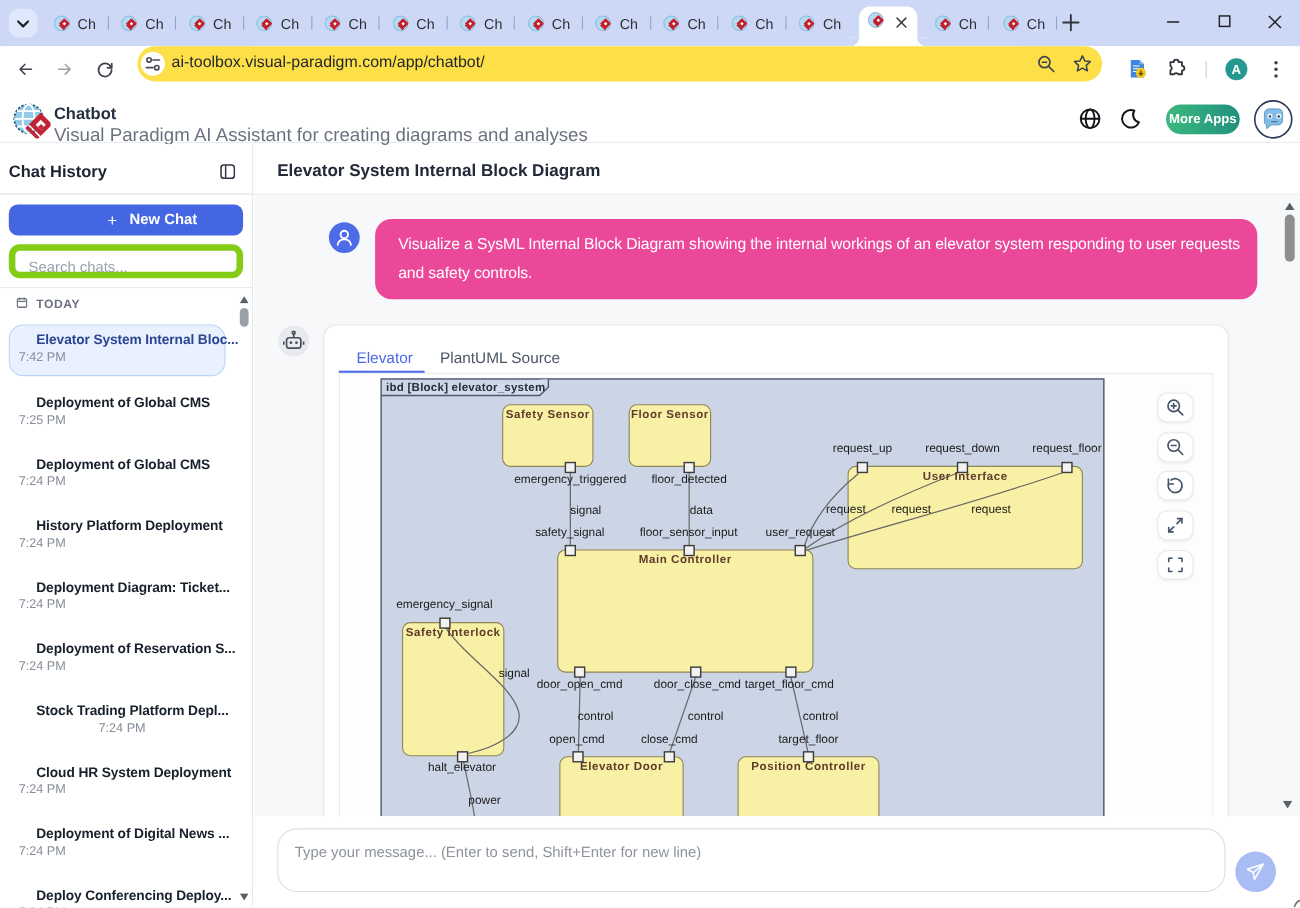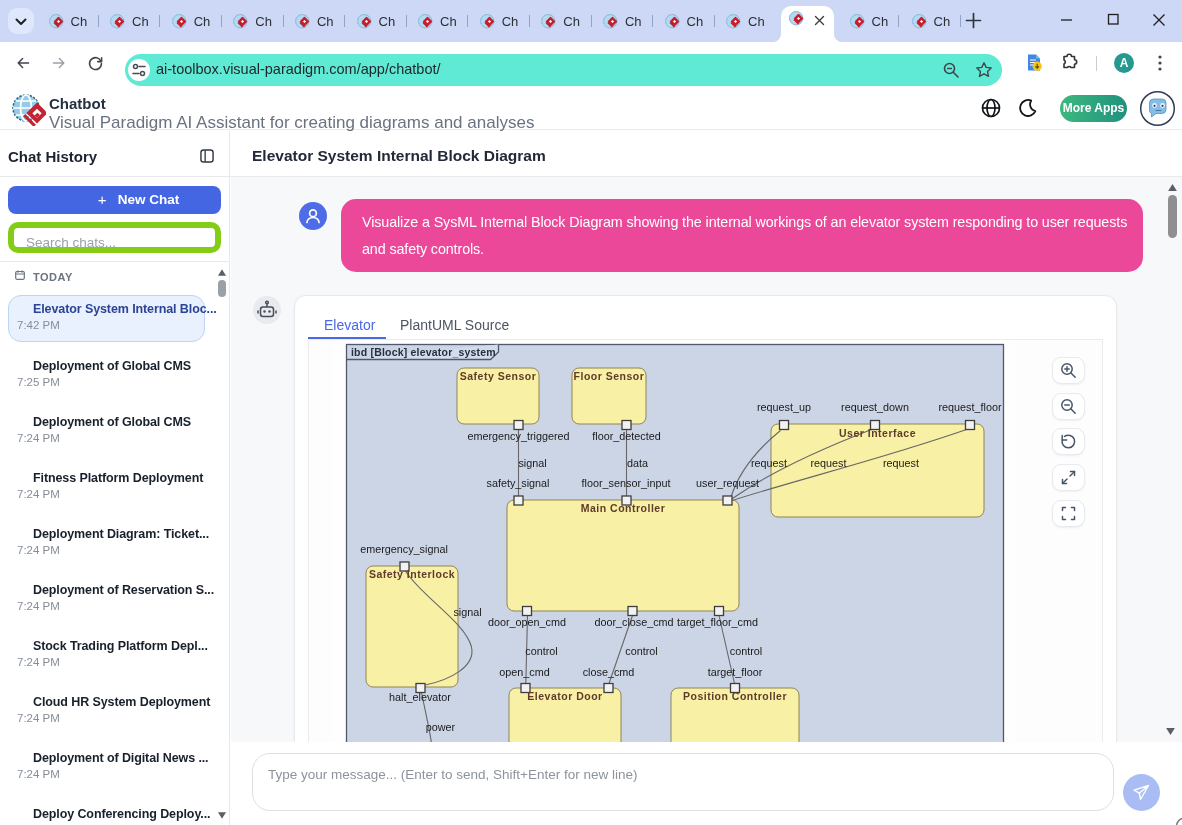--- a/index.html
+++ b/index.html
@@ -6,21 +6,21 @@
   html,body { width:1182px; height:825px; overflow:hidden; font-family:"Liberation Sans", sans-serif; }
   .abs { position:absolute; }
   body { position:relative; background:#fff; }
   
   #tabstrip { position:absolute; left:0; top:0; width:1182px; height:42px; background:#cdd8f6; }
   .tsearch { position:absolute; left:8px; top:8px; width:26px; height:26px; border-radius:9px; background:#dee7fb; }
   .tsep { position:absolute; top:15px; width:1px; height:12px; background:#93a3c8; }
   .activetab { position:absolute; left:781px; top:6px; width:53px; height:36px; background:#fff; border-radius:10px 10px 0 0; }
   
   #toolbar { position:absolute; left:0; top:42px; width:1182px; height:46px; background:#fff; border-radius:9px 9px 0 0; }
-  #omnibox { position:absolute; left:125px; top:12px; width:877px; height:32px; background:#5eead4; border-radius:16px; }
+  #omnibox { position:absolute; left:125px; top:0; width:877px; height:32px; background:#fde047; border-radius:16px; }
   #urltxt { position:absolute; left:31px; top:7px; font-size:14.5px; color:#1f242c; }
   
   #appheader { position:absolute; left:0; top:88px; width:1182px; height:42px; background:#fff; border-bottom:1px solid #e9ebee; }
   #apptitle { position:absolute; left:49px; top:7px; font-size:15px; font-weight:bold; color:#243041; }
   #appsub { position:absolute; left:49px; top:25px; font-size:17px; color:#6a7280; }
   #moreapps { position:absolute; left:1060px; top:7px; width:67px; height:27px; border-radius:14px; background:linear-gradient(90deg,#3cb87e,#21917f); color:#fff; font-size:12px; font-weight:bold; text-align:center; line-height:27px; }
   
   #sidebar { position:absolute; left:0; top:131px; width:230px; height:694px; background:#fff; border-right:1px solid #e5e7eb; }
   #chathist { position:absolute; left:8px; top:17px; font-size:15px; font-weight:bold; color:#1b2330; }
   #newchat { position:absolute; left:8px; top:55px; width:213px; height:28px; background:#4466e3; border-radius:8px; color:#fff; text-align:center; font-size:13.5px; font-weight:bold; line-height:28px;padding-left:48px; }
@@ -313,32 +313,32 @@
     </div>
   <div class="chatitem" style="top:228px;">
       <div class="cititle">Deployment of Global CMS</div>
       <div class="citime">7:25 PM</div>
     </div>
   <div class="chatitem" style="top:284px;">
       <div class="cititle">Deployment of Global CMS</div>
       <div class="citime">7:24 PM</div>
     </div>
   <div class="chatitem" style="top:340px;">
-      <div class="cititle">Fitness Platform Deployment</div>
+      <div class="cititle">History Platform Deployment</div>
       <div class="citime">7:24 PM</div>
     </div>
   <div class="chatitem" style="top:396px;">
       <div class="cititle">Deployment Diagram: Ticket...</div>
       <div class="citime">7:24 PM</div>
     </div>
   <div class="chatitem" style="top:452px;">
       <div class="cititle">Deployment of Reservation S...</div>
       <div class="citime">7:24 PM</div>
     </div>
-  <div class="chatitem" style="top:508px;">
+  <div class="chatitem" style="top:508px;text-align:center;">
       <div class="cititle">Stock Trading Platform Depl...</div>
       <div class="citime">7:24 PM</div>
     </div>
   <div class="chatitem" style="top:564px;">
       <div class="cititle">Cloud HR System Deployment</div>
       <div class="citime">7:24 PM</div>
     </div>
   <div class="chatitem" style="top:620px;">
       <div class="cititle">Deployment of Digital News ...</div>
       <div class="citime">7:24 PM</div>

